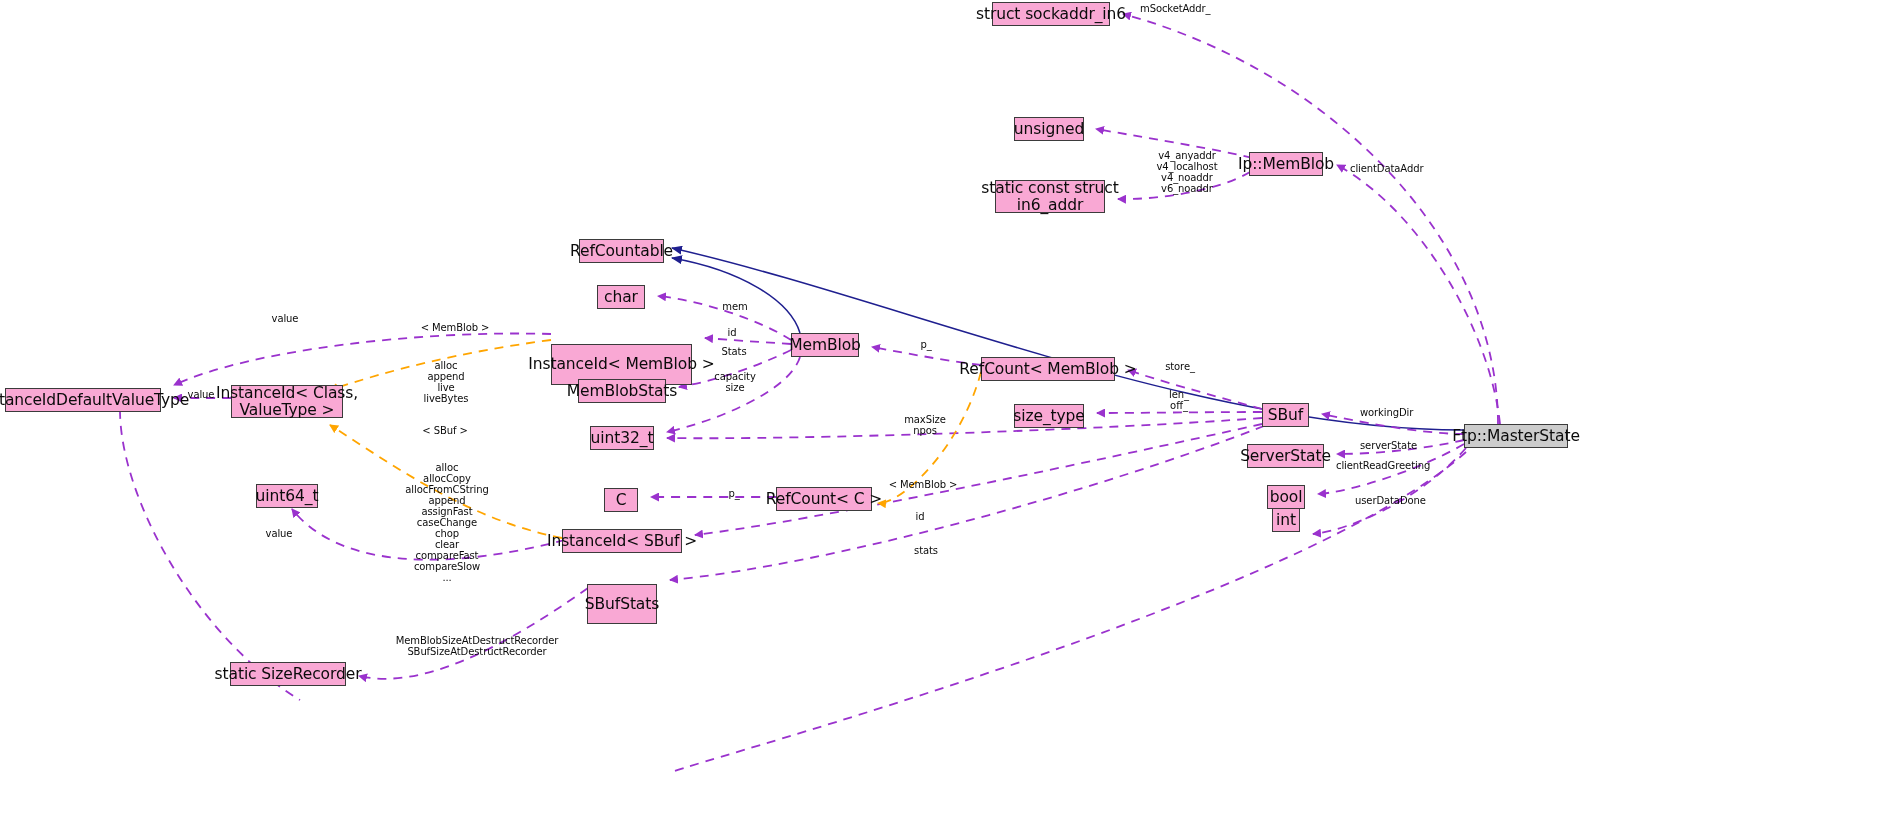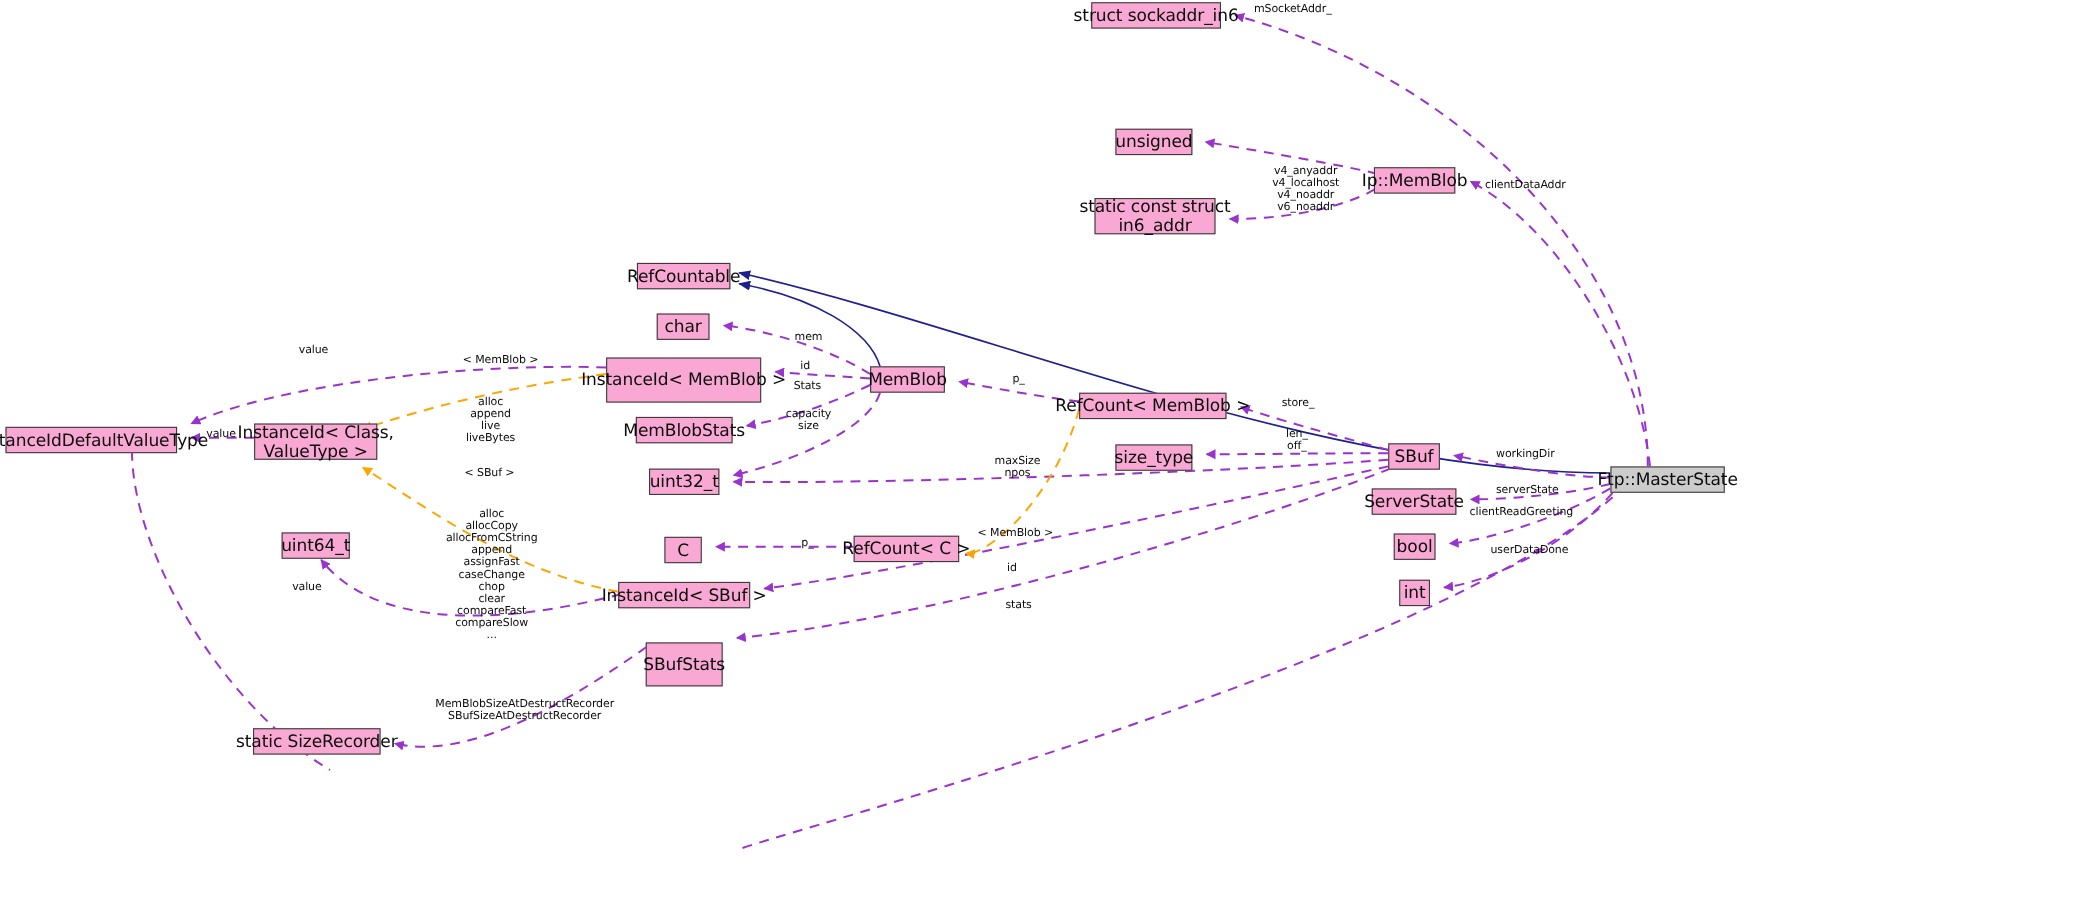--- a/index.html
+++ b/index.html
@@ -112,37 +112,37 @@
     </g>
   </svg>
 
   <div class="node" style="left:992px;top:2px;width:118px;height:24px;">struct sockaddr_in6</div>
   <div class="node" style="left:1014px;top:117px;width:70px;height:24px;">unsigned</div>
   <div class="node" style="left:995px;top:180px;width:110px;height:33px;">static const struct
 in6_addr</div>
   <div class="node" style="left:1249px;top:152px;width:74px;height:24px;">Ip::MemBlob</div>
   <div class="node" style="left:579px;top:239px;width:85px;height:24px;">RefCountable</div>
   <div class="node" style="left:597px;top:285px;width:48px;height:24px;">char</div>
-  <div class="node" style="left:551px;top:325px;width:141px;height:41px;">InstanceId&lt; MemBlob &gt;</div>
+  <div class="node" style="left:551px;top:344px;width:141px;height:41px;">InstanceId&lt; MemBlob &gt;</div>
   <div class="node" style="left:791px;top:333px;width:68px;height:24px;">MemBlob</div>
   <div class="node" style="left:981px;top:357px;width:134px;height:24px;">RefCount&lt; MemBlob &gt;</div>
   <div class="node" style="left:5px;top:388px;width:156px;height:24px;">InstanceIdDefaultValueType</div>
   <div class="node" style="left:231px;top:385px;width:112px;height:33px;">InstanceId&lt; Class,
 ValueType &gt;</div>
   <div class="node" style="left:578px;top:379px;width:88px;height:24px;">MemBlobStats</div>
   <div class="node" style="left:1014px;top:404px;width:70px;height:24px;">size_type</div>
   <div class="node" style="left:1262px;top:403px;width:47px;height:24px;">SBuf</div>
   <div class="node highlight" style="left:1464px;top:424px;width:104px;height:24px;">Ftp::MasterState</div>
   <div class="node" style="left:590px;top:426px;width:64px;height:24px;">uint32_t</div>
   <div class="node" style="left:1247px;top:444px;width:77px;height:24px;">ServerState</div>
   <div class="node" style="left:256px;top:484px;width:62px;height:24px;">uint64_t</div>
   <div class="node" style="left:1267px;top:485px;width:38px;height:24px;">bool</div>
   <div class="node" style="left:604px;top:488px;width:34px;height:24px;">C</div>
   <div class="node" style="left:776px;top:487px;width:96px;height:24px;">RefCount&lt; C &gt;</div>
-  <div class="node" style="left:1272px;top:527px;width:28px;height:24px;">int</div>
+  <div class="node" style="left:1272px;top:508px;width:28px;height:24px;">int</div>
   <div class="node" style="left:562px;top:529px;width:120px;height:24px;">InstanceId&lt; SBuf &gt;</div>
   <div class="node" style="left:587px;top:584px;width:70px;height:40px;">SBufStats</div>
   <div class="node" style="left:230px;top:662px;width:116px;height:24px;">static SizeRecorder</div>
 
   <div class="edge-label left" style="left:1140px;top:3px;">mSocketAddr_</div>
   <div class="edge-label left" style="left:1350px;top:163px;">clientDataAddr</div>
   <div class="edge-label" style="left:1142px;top:150px;width:90px;">v4_anyaddr
 v4_localhost
 v4_noaddr
 v6_noaddr</div>

